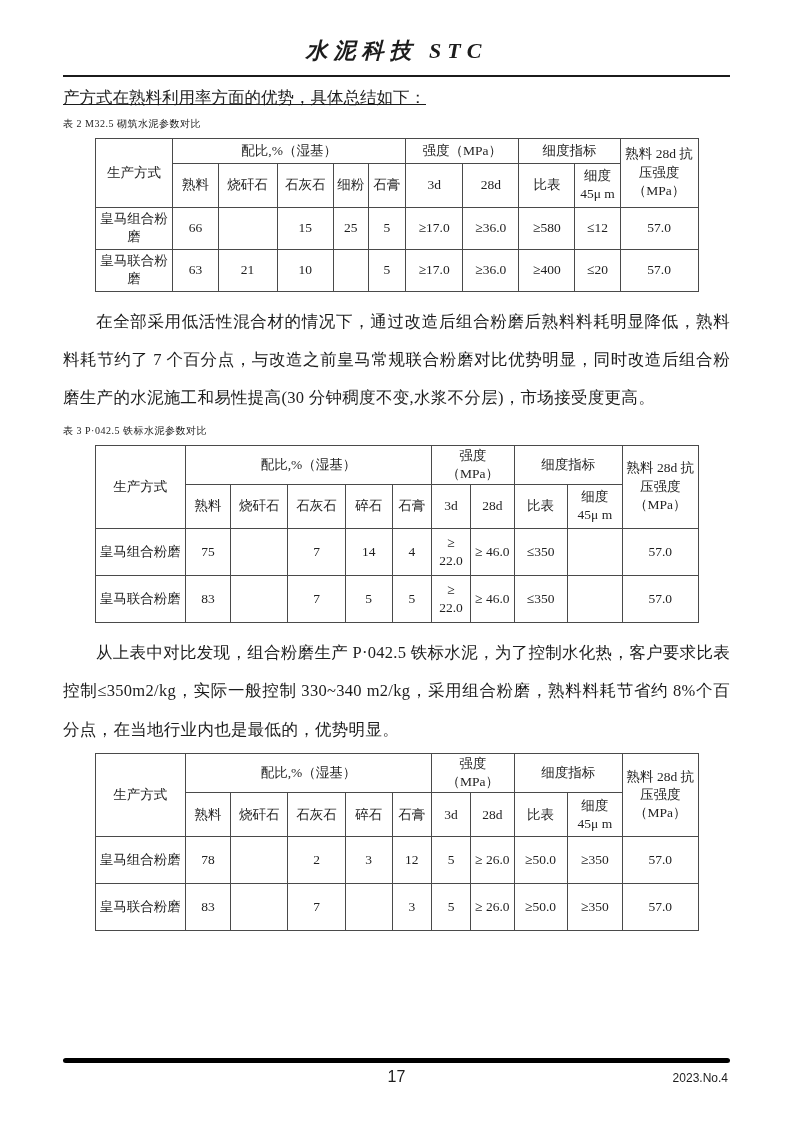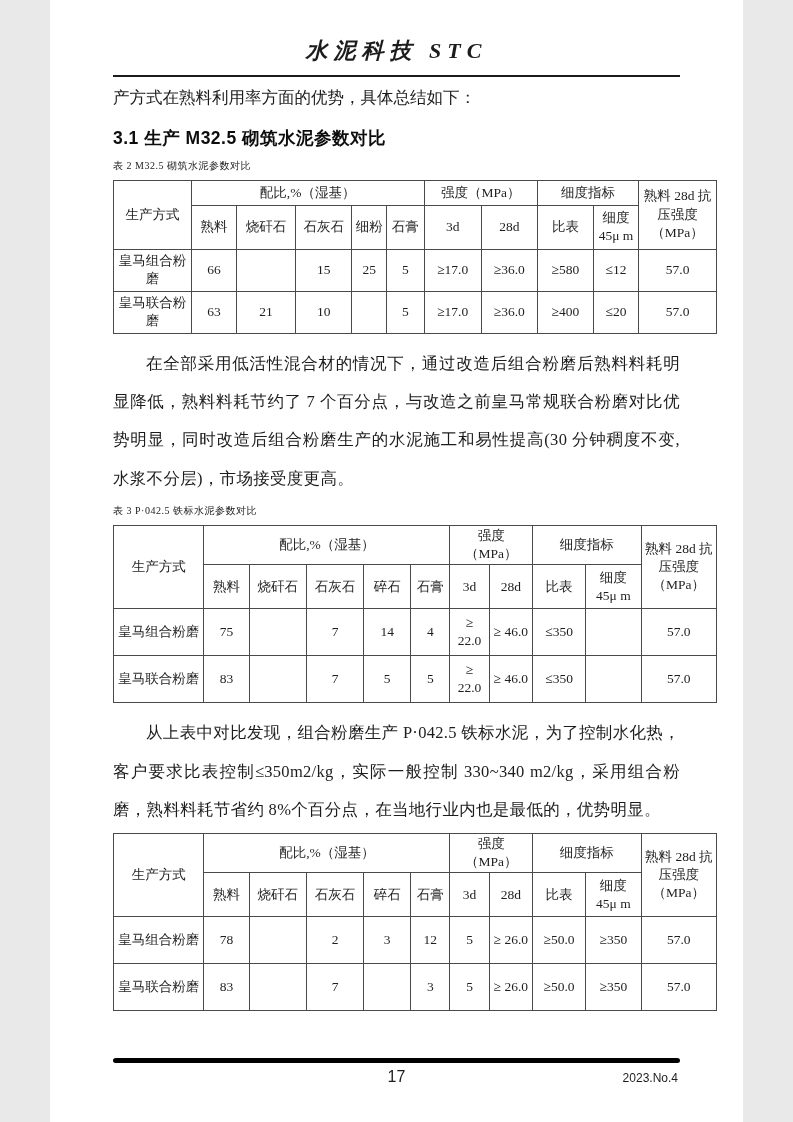--- a/index.html
+++ b/index.html
@@ -1,19 +1,19 @@
 <!DOCTYPE html>
 <html><head>
 <meta charset="utf-8">
 <style>
   * { box-sizing: border-box; }
   html, body { margin: 0; padding: 0; background: #e9e9e9; }
   .page {
     position: relative;
-    width: 693px;
+    width: 793px;
     height: 1122px;
     margin: 0 auto;
     background: #ffffff;
     color: #1c1c1c;
     font-family: "Liberation Serif", "DejaVu Serif", serif;
     padding: 36px 63px 0 63px;
     overflow: hidden;
   }
   .journal-title {
     text-align: center;
@@ -25,20 +25,21 @@
   }
   .header-rule {
     height: 0;
     border-top: 2px solid #1b1b1b;
     margin-top: 9px;
   }
   .intro-text {
     font-size: 16.5px;
     margin-top: 9px;
     line-height: 1.5;
+    text-decoration: underline;
   }
   .section-heading {
     font-family: "Liberation Sans", "DejaVu Sans", sans-serif;
     font-weight: bold;
     font-size: 17.5px;
     color: #0d0d0d;
     margin: 15px 0 9px 0;
     letter-spacing: 0.5px;
   }
   .table-caption {
@@ -103,21 +104,20 @@
 </head>
 <body>
 
 <div class="page">
 
   <div class="journal-title">水泥科技 STC</div>
   <div class="header-rule"></div>
 
   <div class="intro-text">产方式在熟料利用率方面的优势，具体总结如下：</div>
 
-  <div class="section-heading">3.1 生产 M32.5 砌筑水泥参数对比</div>
   <div class="table-caption">表 2  M32.5 砌筑水泥参数对比</div>
 
   <table class="ptable t2">
     <colgroup>
       <col style="width:12.9%">
         <col style="width:7.5%">
         <col style="width:9.8%">
         <col style="width:9.3%">
       <col style="width:5.8%">
         <col style="width:6.2%">

